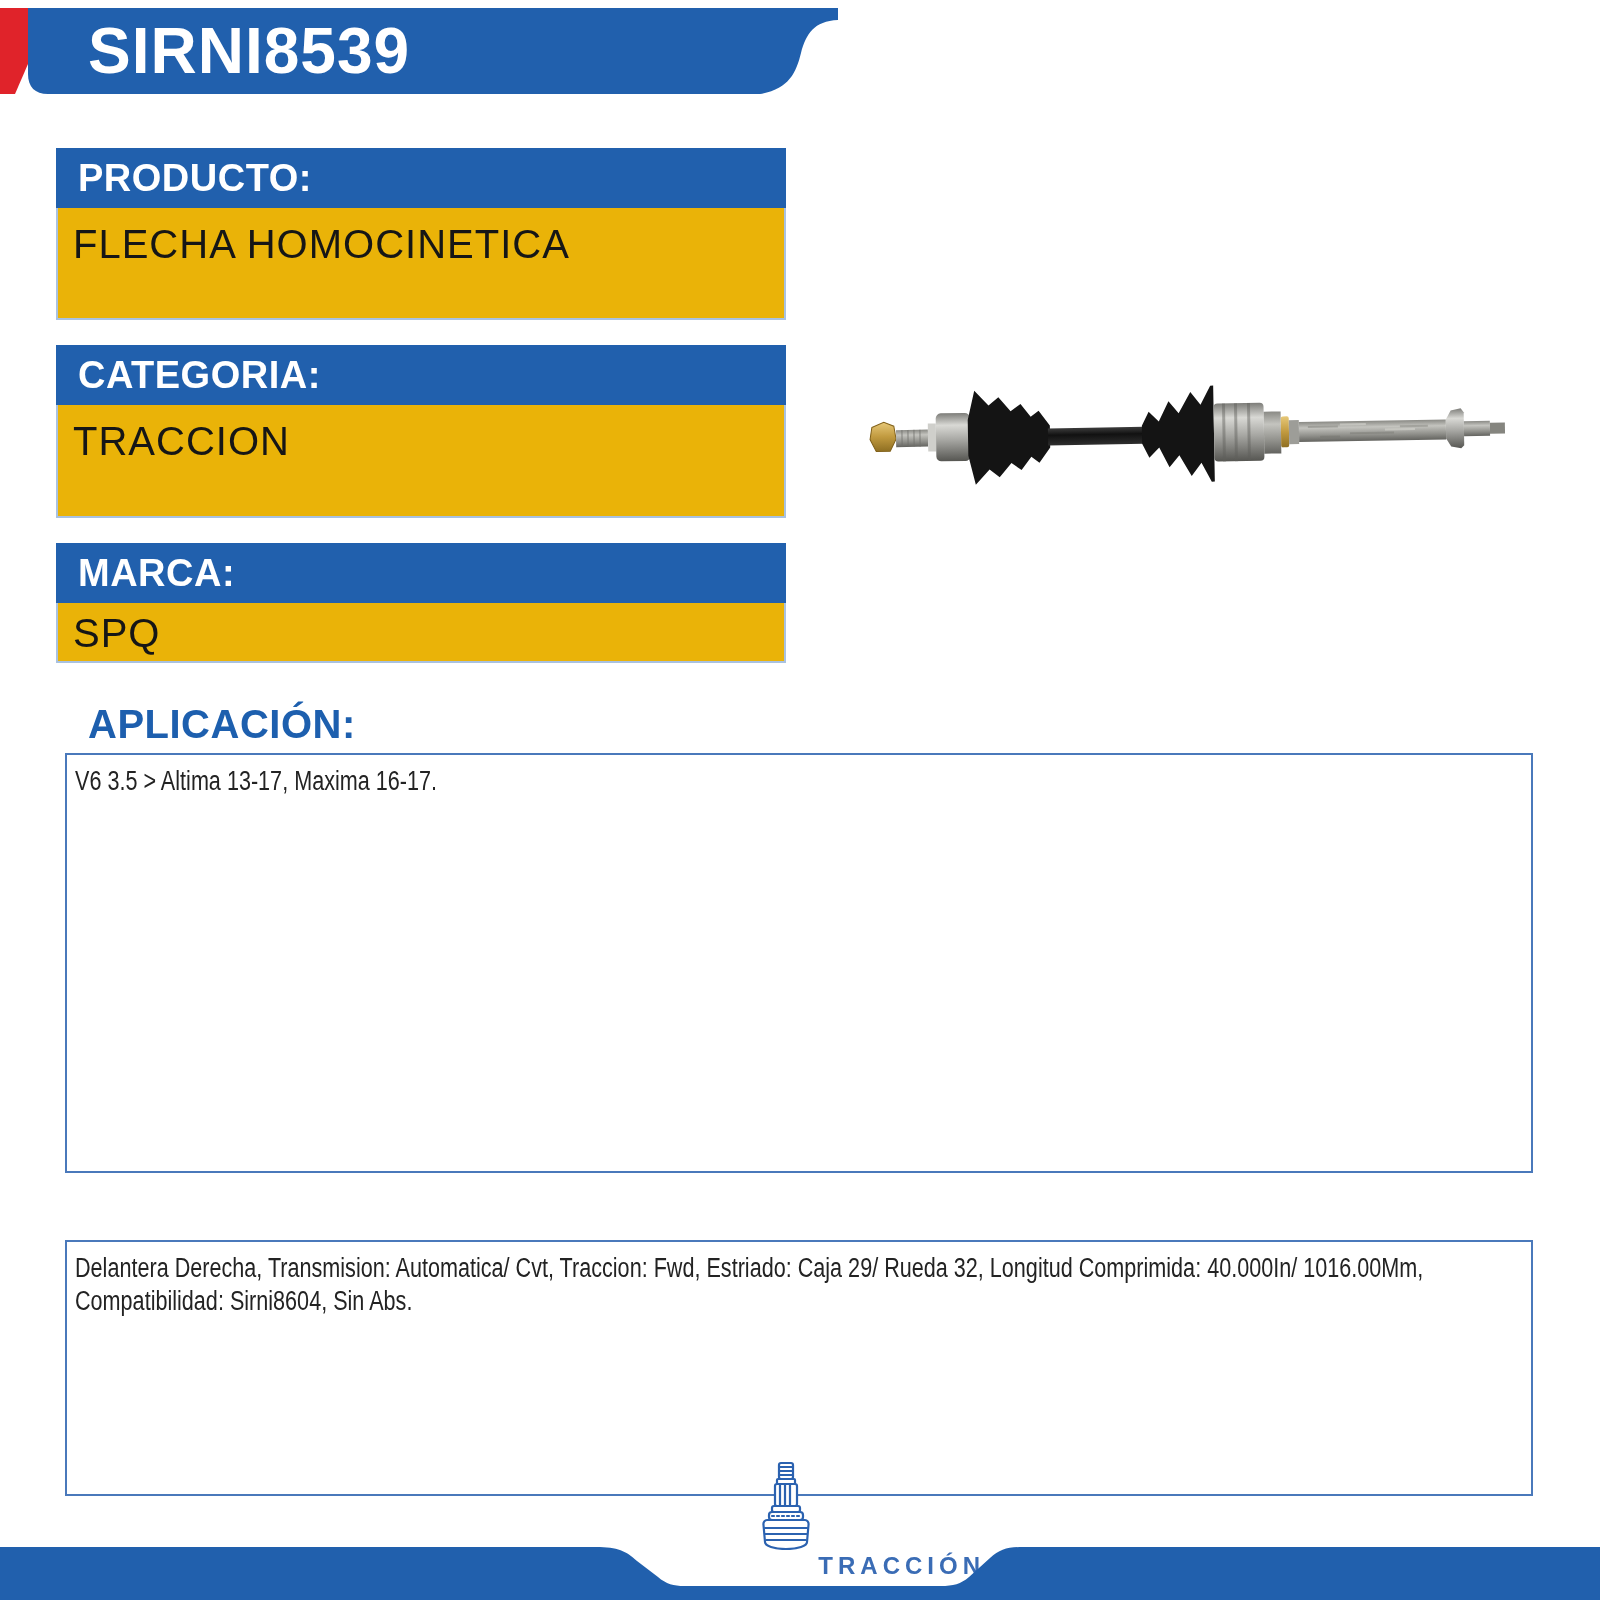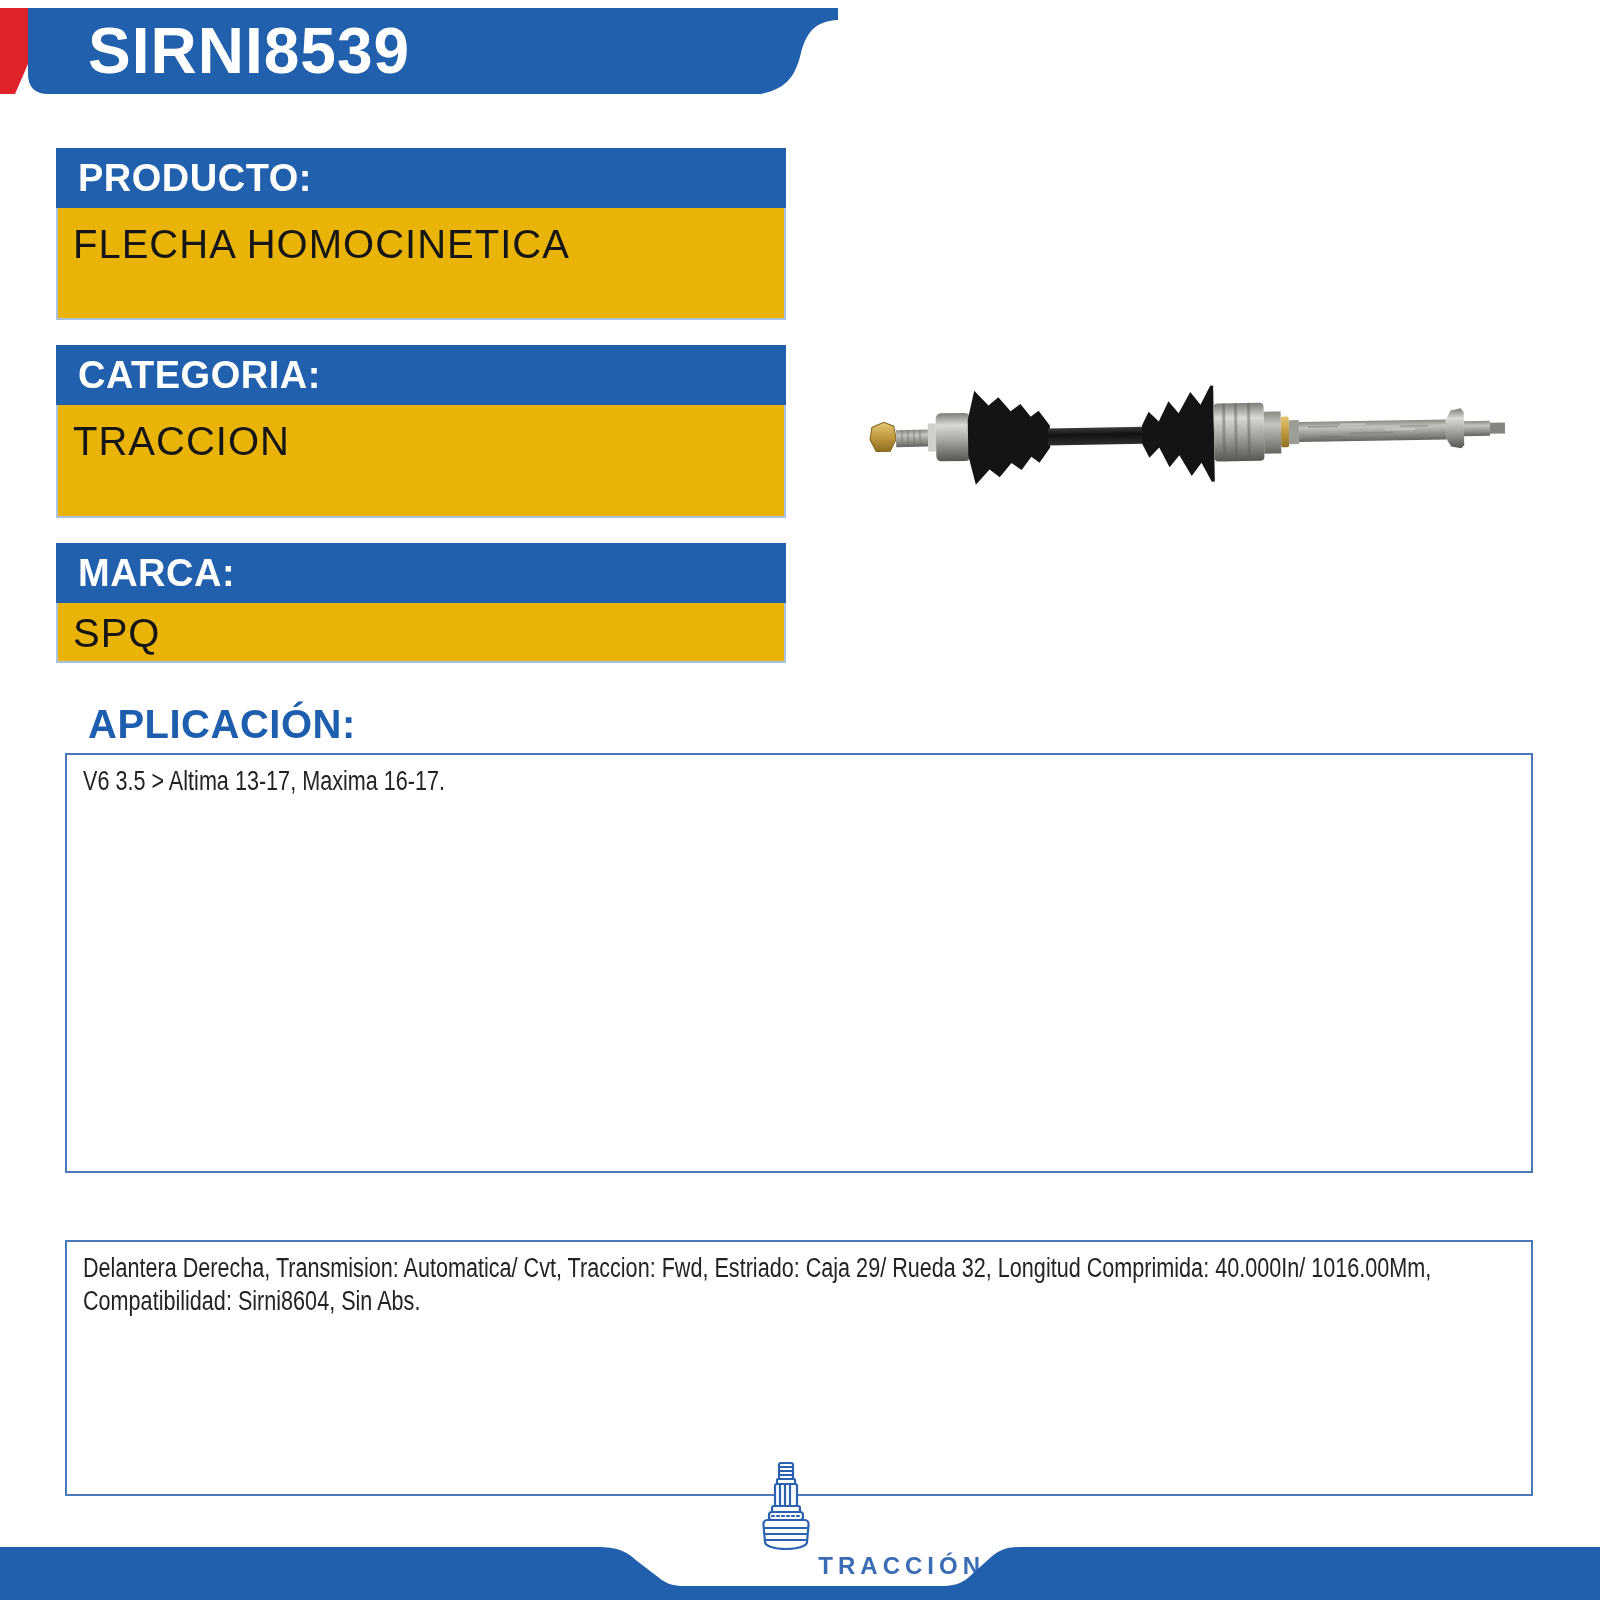--- a/index.html
+++ b/index.html
@@ -27,21 +27,21 @@
   }
   .panel-body span{font-size:40px;font-weight:400;color:#161616;letter-spacing:1px;}
   .product-photo{position:absolute;left:840px;top:330px;width:700px;height:180px;}
   .section-heading{
     position:absolute;left:88px;font-size:40px;font-weight:800;
     color:var(--heading-blue);letter-spacing:.5px;
   }
   .big-box{
     position:absolute;left:65px;width:1468px;background:#fff;
     border:2px solid var(--box-border-strong);box-sizing:border-box;
-    padding:10px 16px;overflow:hidden;
+    padding:10px 8px;overflow:hidden;
   }
   .condensed{
     width:125%;transform:scaleX(.8);transform-origin:0 0;
     font-size:27px;line-height:33px;color:#232323;
   }
   .footer-icon{position:absolute;left:744px;top:1460px;width:84px;height:90px;}
   .footer-label{
     position:absolute;left:585px;top:1552px;width:400px;text-align:right;
     font-size:24px;font-weight:700;letter-spacing:5px;color:var(--footer-label-blue);
   }

